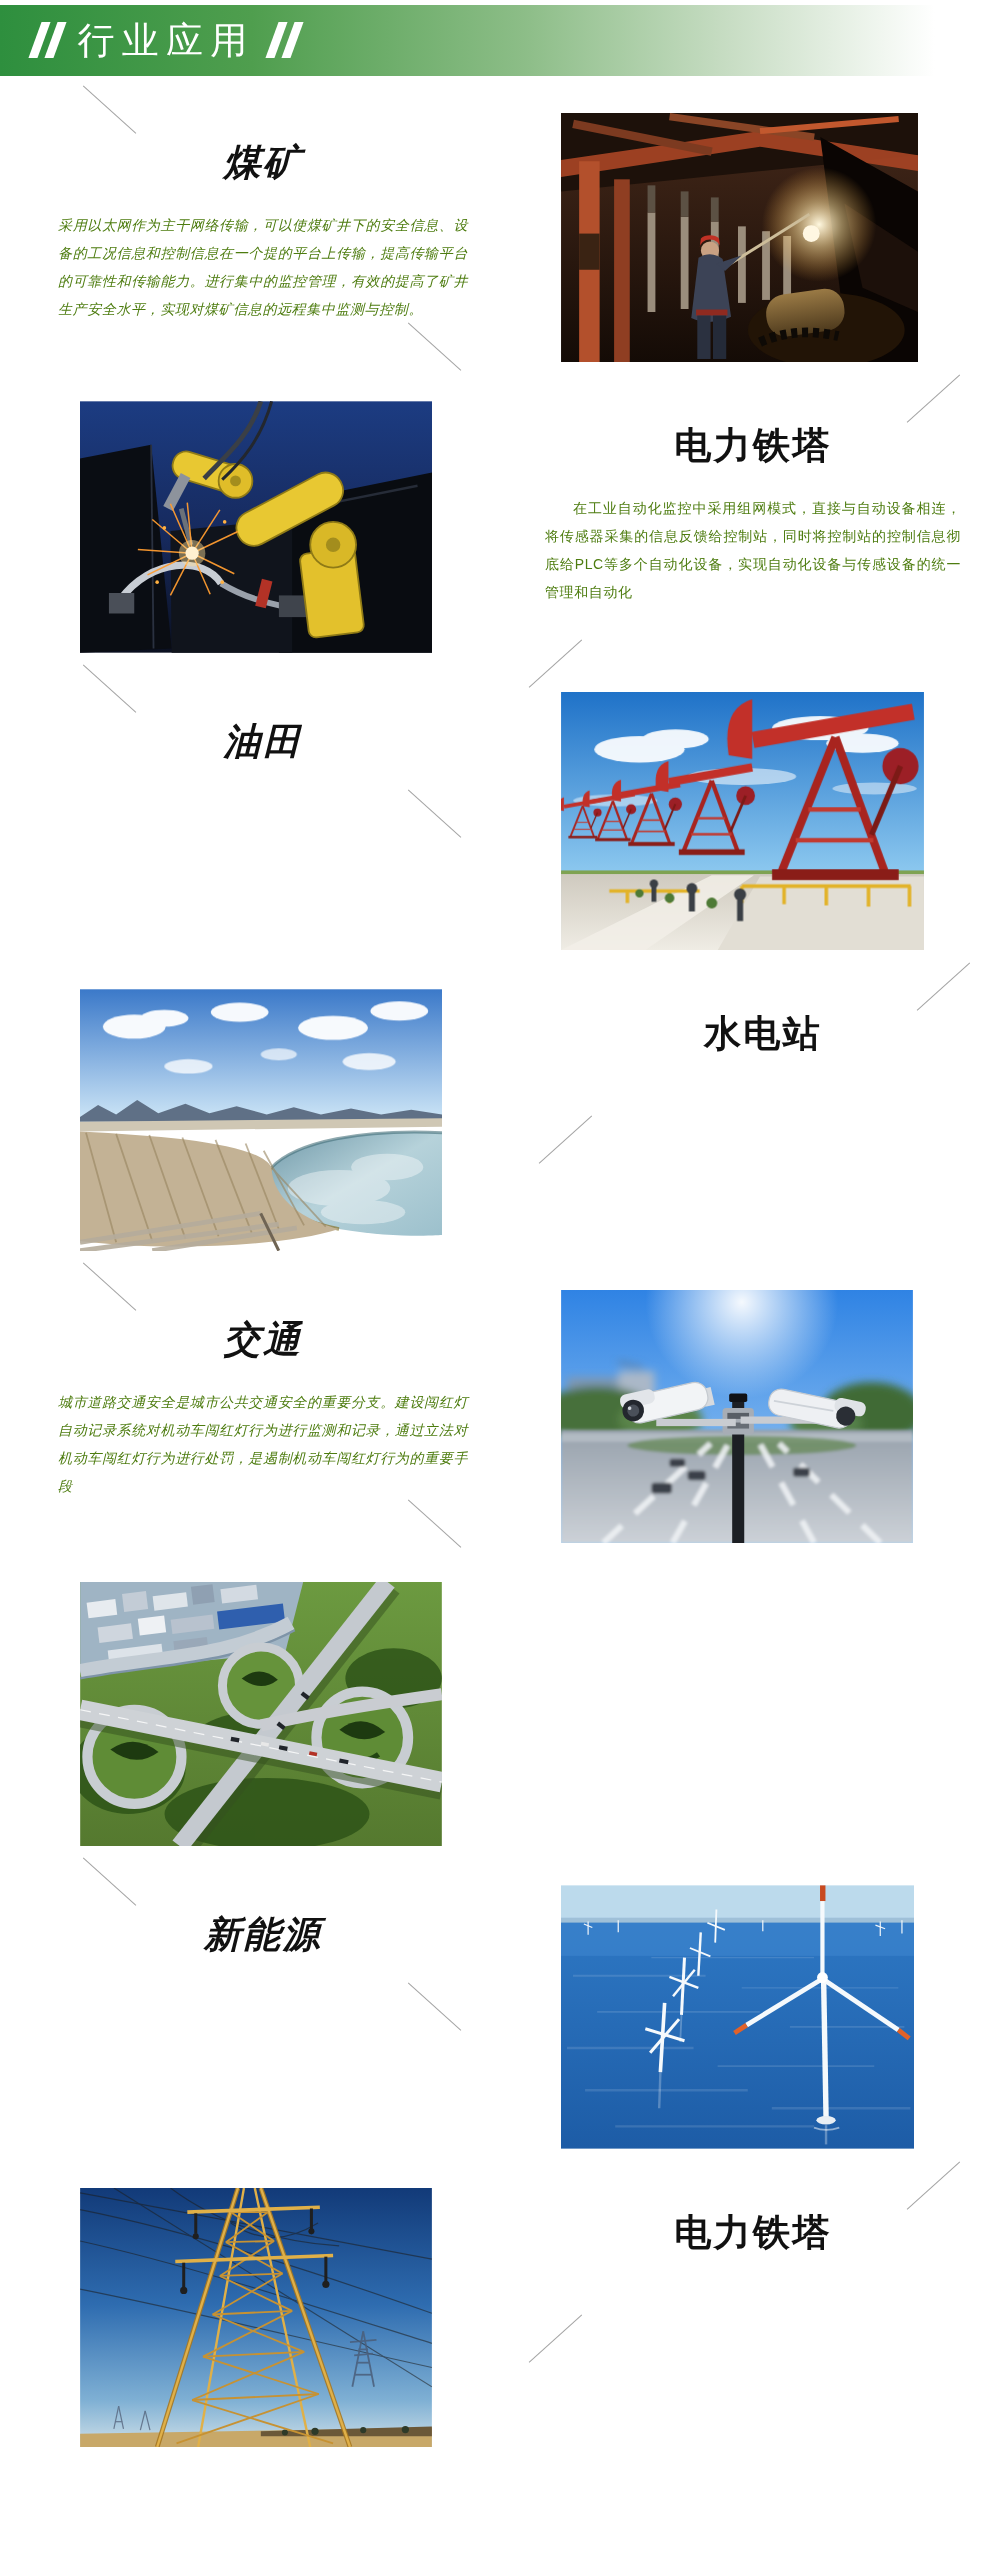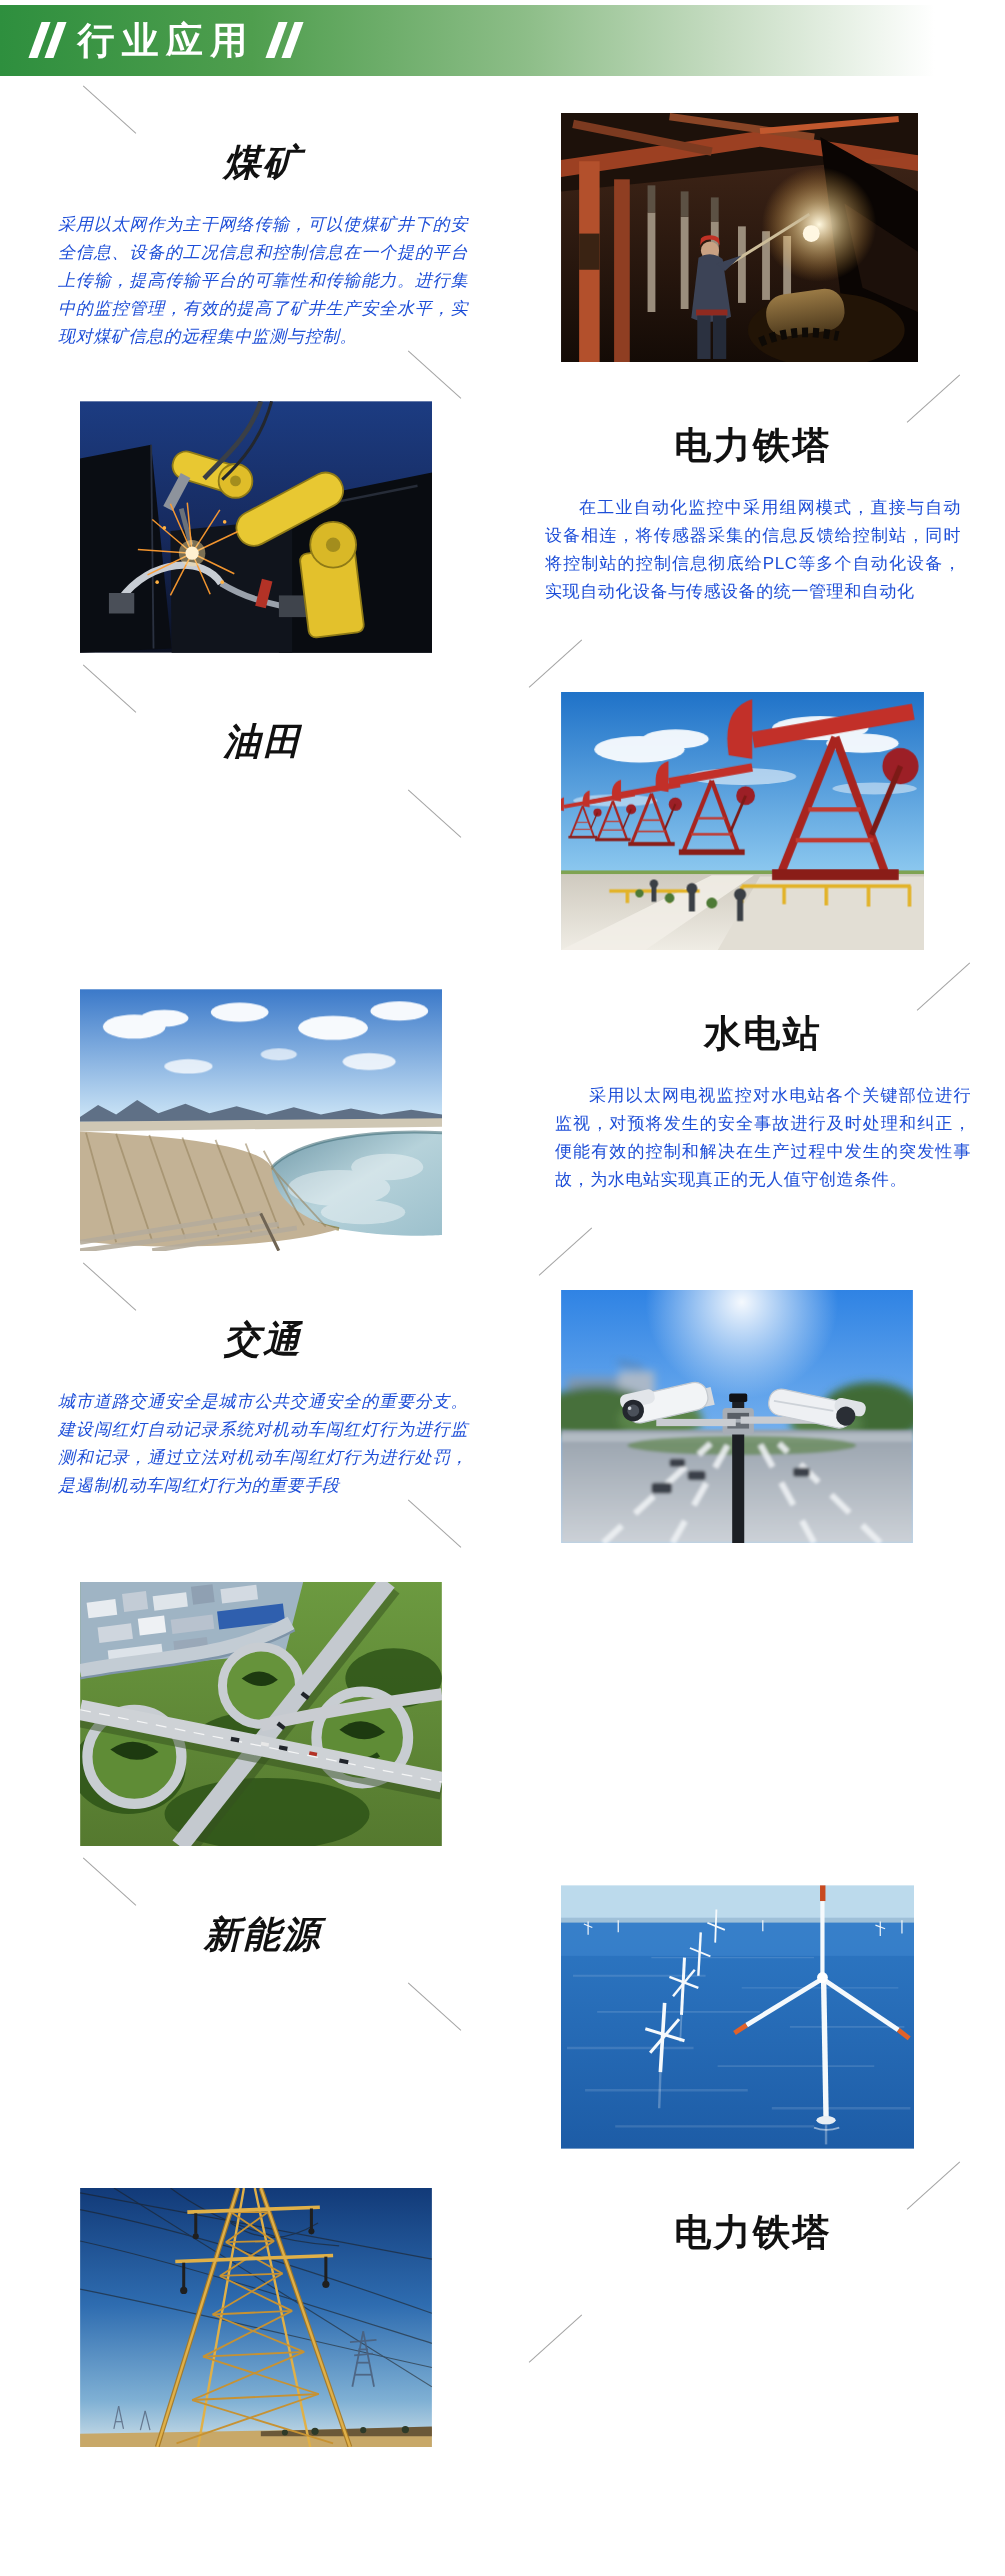--- a/index.html
+++ b/index.html
@@ -11,39 +11,39 @@
   
   .banner{
     margin-top:4.8px; height:71px;
     background:linear-gradient(to right,#2e8f3e 0%,#4f9e4e 25%,#8cbd87 52%,#c6dcc2 72%,#ffffff 93%);
     display:flex; align-items:center; padding-left:35px;
   }
   .slash-mark{display:inline-flex; gap:6.6px; align-items:center;}
   .slash-bar{width:9px;height:36px;background:#ffffff;transform:skewX(-20deg);display:inline-block;}
   .banner-title{
     color:#ffffff; font-family:"Liberation Serif","DejaVu Serif",serif;
-    font-size:37px; font-weight:bold; letter-spacing:7.2px; margin:0 18px; line-height:1;
+    font-size:37px; font-weight:normal; letter-spacing:7.2px; margin:0 18px; line-height:1;
   }
   
   .content{padding-top:37px;}
   .row{display:flex; align-items:flex-start; margin-bottom:39px;}
   .text-col{position:relative; box-sizing:border-box;}
   .text-col.on-left{margin-left:58px; width:410px; padding-top:29px;font-style:italic;}
   .text-col.on-right{margin-left:113px; width:416px; padding-top:24px;}
   .img-col{flex:none;}
   .img-col.on-left{margin-left:80px;}
   .img-col.on-right{margin-left:93px;}
   .img-col svg{display:block;}
   .sec-title{
     text-align:center; font-size:37px; font-weight:700; color:#111111;
     letter-spacing:2.4px; margin:0 0 26.5px 0; line-height:1.15;
   }
   .sec-body{
-    font-size:17px; line-height:28px; letter-spacing:0.6px;
-    color:#1d4ed8; margin:0; text-align:justify;
+    font-size:14px; line-height:28px; letter-spacing:0.6px;
+    color:#4d7c0f; margin:0; text-align:justify;
   }
   .indent-2{text-indent:2em;}
   .indent-half{text-indent:0.6em;}
   
   .decor{position:absolute; width:71px; height:1.2px; background:#8c8c8c; opacity:.8;}
   .decor.backslash{transform:rotate(42deg);}
   .decor.slash{transform:rotate(-42deg);}
   .decor.tl{top:-3.6px; left:15.7px;}
   .decor.br{bottom:-24px; right:-2.4px;}
   .decor.tr{top:-2.4px; right:-8.4px;}
@@ -340,21 +340,20 @@
           <line x1="0" y1="420" x2="300" y2="372"></line>
             <line x1="0" y1="434" x2="330" y2="390"></line>
           <line x1="120" y1="434" x2="360" y2="396"></line>
         </g>
         <line x1="300" y1="372" x2="330" y2="434" stroke="#6f6454" stroke-width="5"></line>
       </svg>
     </div>
     <div class="text-col on-right">
       <span class="decor slash tr"></span>
       <h2 class="sec-title">水电站</h2>
-      <p class="sec-body indent-2">采用以太网电视监控对水电站各个关键部位进行监视，对预将发生的安全事故进行及时处理和纠正，便能有效的控制和解决在生产过程中发生的突发性事故，为水电站实现真正的无人值守创造条件。</p>
       <span class="decor slash bl"></span>
     </div>
   </section>
 
   <section class="row">
     <div class="text-col on-left">
       <span class="decor backslash tl"></span>
       <h2 class="sec-title">交通</h2>
       <p class="sec-body">城市道路交通安全是城市公共交通安全的重要分支。建设闯红灯自动记录系统对机动车闯红灯行为进行监测和记录，通过立法对机动车闯红灯行为进行处罚，是遏制机动车闯红灯行为的重要手段</p>
       <span class="decor backslash br"></span>

